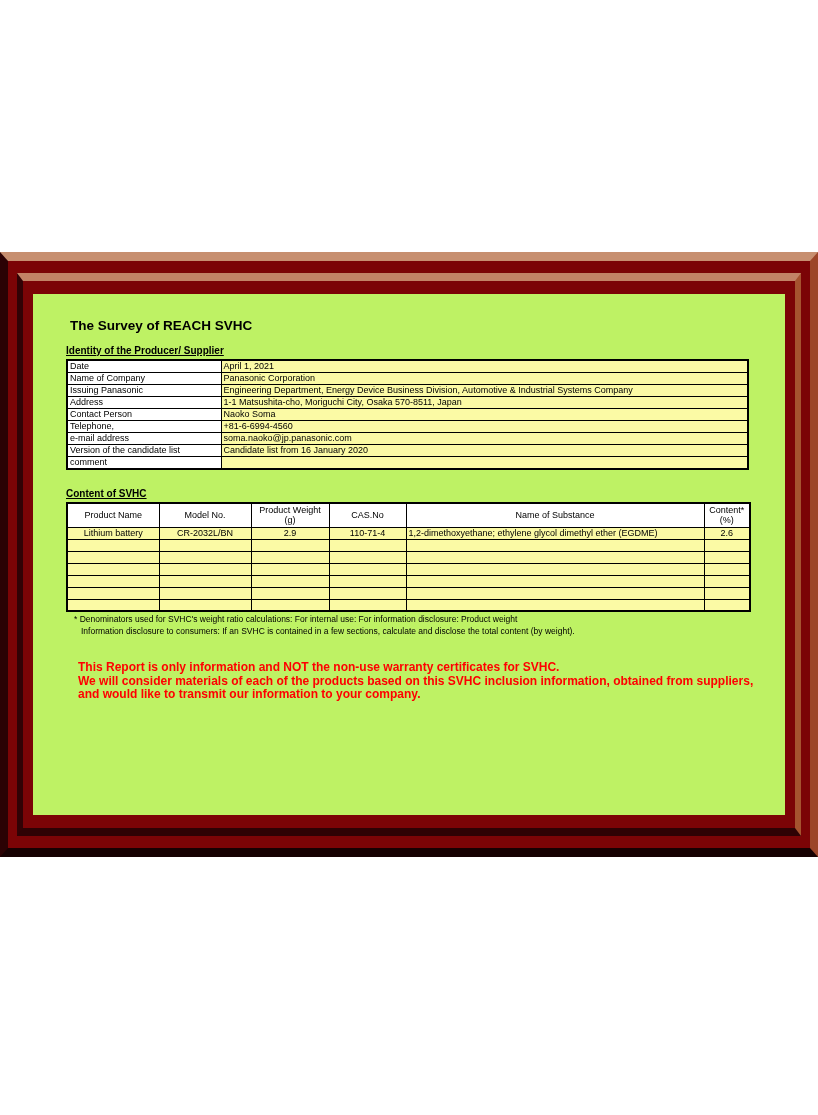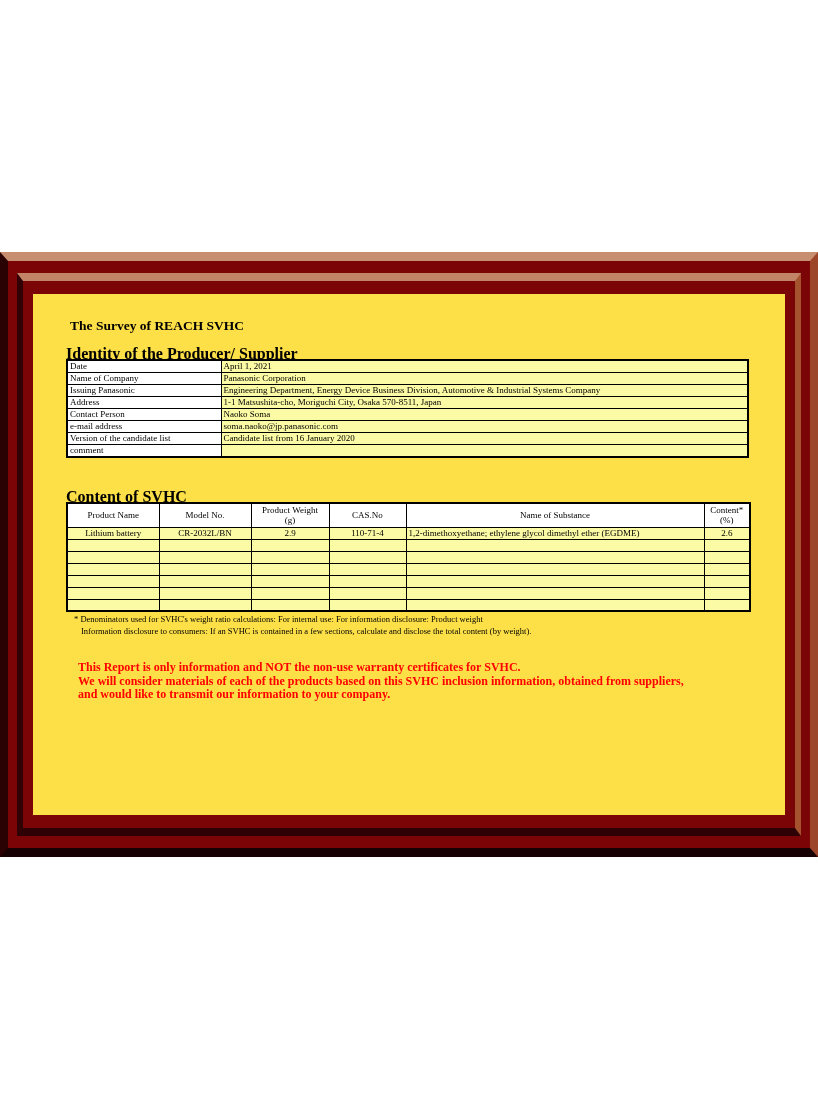--- a/index.html
+++ b/index.html
@@ -13,25 +13,25 @@
       border-top-color:#c78f70;border-right-color:#9c4529;
       border-bottom-color:#170102;border-left-color:#2b0204;}
   .f2{width:100%;height:100%;box-sizing:border-box;
       border:solid #7b0406;border-width:12px 9px 12px 9px;}
   .f3{width:100%;height:100%;box-sizing:border-box;
       border-style:solid;border-width:8px 6px 8px 6px;
       border-top-color:#c28366;border-right-color:#a5532f;
       border-bottom-color:#2e0204;border-left-color:#310205;}
   .f4{width:100%;height:100%;box-sizing:border-box;
       border:solid #7b0406;border-width:13px 10px 13px 10px;}
-  .doc{width:100%;height:100%;background:#fde047;position:relative;font-family:Liberation Serif, serif;}
+  .doc{width:100%;height:100%;background:#bef264;position:relative;}
 
   
   .title{position:absolute;left:37px;top:24px;font-size:13.5px;font-weight:bold;color:#000;}
-  .sec-head{position:absolute;font-size:16px;font-weight:bold;color:#000;
+  .sec-head{position:absolute;font-size:10px;font-weight:bold;color:#000;
             text-decoration:underline;}
   .sec-head.identity{left:33px;top:51px;}
   .sec-head.content{left:33px;top:194px;}
 
   table{border-collapse:collapse;table-layout:fixed;position:absolute;
         border:2px solid #000;background:#fff;}
   td{border:1px solid #000;font-size:9px;color:#000;padding:0 2px;
      height:12px;line-height:11px;overflow:hidden;white-space:nowrap;box-sizing:border-box;}
   .yellow{background:#fbfaa5;}
 
@@ -80,20 +80,24 @@
                     <td class="lbl">Issuing Panasonic</td>
                     <td class="val yellow">Engineering Department, Energy Device Business Division, Automotive &amp; Industrial Systems Company</td>
                   </tr>
                   <tr>
                     <td class="lbl">Address</td>
                     <td class="val yellow">1-1 Matsushita-cho, Moriguchi City, Osaka 570-8511, Japan</td>
                   </tr>
                   <tr>
                     <td class="lbl">Contact Person</td>
                     <td class="val yellow">Naoko Soma</td>
+                  </tr>
+                  <tr>
+                    <td class="lbl">Telephone,</td>
+                    <td class="val yellow">+81-6-6994-4560</td>
                   </tr>
                   <tr>
                     <td class="lbl">e-mail address</td>
                     <td class="val yellow">soma.naoko@jp.panasonic.com</td>
                   </tr>
                   <tr>
                     <td class="lbl">Version of the candidate list</td>
                     <td class="val yellow">Candidate list from 16 January 2020</td>
                   </tr>
                   <tr>

